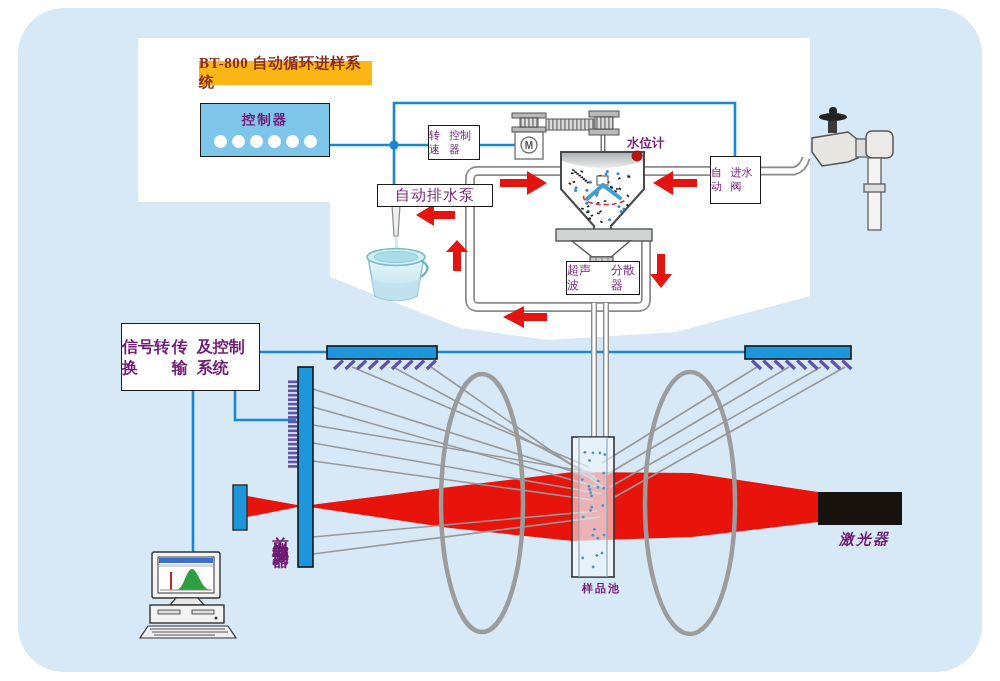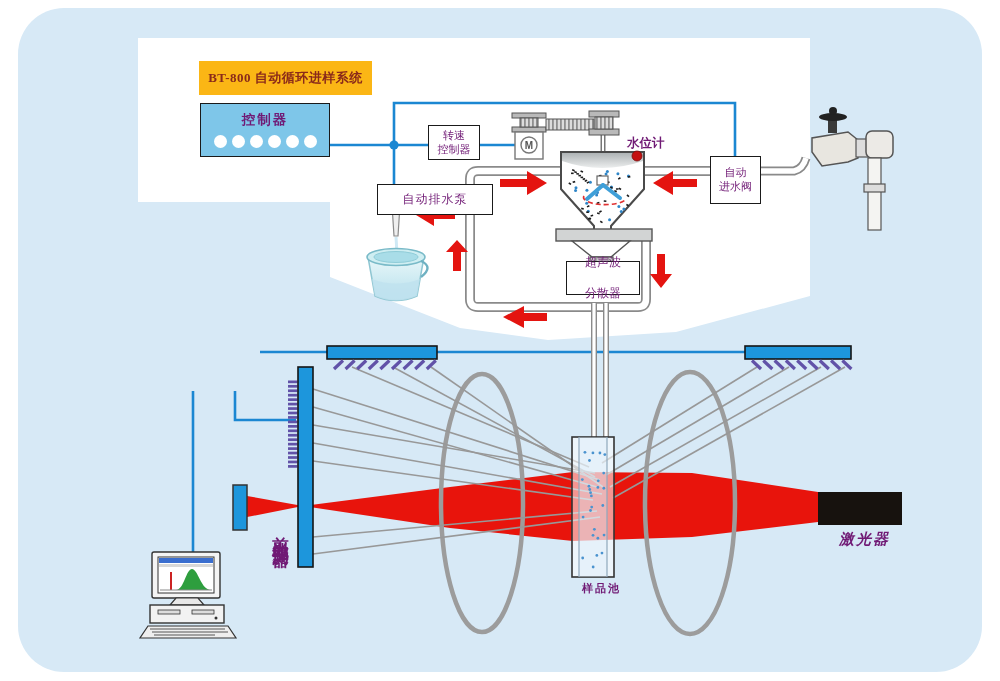--- a/index.html
+++ b/index.html
@@ -1,31 +1,31 @@
 <!DOCTYPE html>
 <html><head>
 <meta charset="utf-8">
 <style>
   html,body{margin:0;padding:0;background:#ffffff;width:1000px;height:681px;overflow:hidden;
     font-family:"Liberation Sans","DejaVu Sans",sans-serif;}
   .canvas{position:relative;width:1000px;height:681px;background:#fff;}
   .canvas svg{position:absolute;left:0;top:0;}
   .ov{position:absolute;box-sizing:border-box;color:#701a75;}
-  .box{border:1.5px solid #1a1a1a;background:#ffffff;display:flex;flex-direction:column;
-       align-items:center;justify-content:center;text-align:right;line-height:1.25;}
-  .title-badge{left:199px;top:61px;width:173px;height:34px;background:#fbb615;
+  .box{border:1.5px solid #1a1a1a;background:#ffffff;display:flex;flex-direction:row;
+       align-items:center;justify-content:center;text-align:left;line-height:1.25;}
+  .title-badge{left:199px;top:61px;width:173px;height:24px;background:#fbb615;
        color:#8a2a1a;font-family:"Liberation Serif","DejaVu Serif",serif;font-weight:bold;
-       font-size:13px;display:flex;align-items:center;justify-content:center;letter-spacing:.5px;}
+       font-size:15px;display:flex;align-items:center;justify-content:center;letter-spacing:.5px;}
   .controller{left:200px;top:103px;width:130px;height:54px;background:#7ec6e9;
        border:1.5px solid #1a1a1a;display:flex;flex-direction:column;align-items:center;}
   .controller .lbl{font-size:13.5px;font-weight:bold;margin-top:7px;letter-spacing:2px;}
   .controller .dots{display:flex;gap:5px;margin-top:6px;}
   .controller .dots span{width:13px;height:13px;border-radius:50%;background:#fff;display:block;}
   .speedbox{left:428px;top:125px;width:52px;height:35px;font-size:11px;}
-  .pumpbox{left:377px;top:184px;width:116px;height:31px;font-size:12px;letter-spacing:1px;}
+  .pumpbox{left:377px;top:184px;width:116px;height:23px;font-size:15px;letter-spacing:1px;}
   .valvebox{left:710px;top:156px;width:51px;height:48px;font-size:11px;}
   .ultrabox{left:566px;top:261px;width:74px;height:34px;font-size:12px;gap:16px;}
   .signalbox{left:121px;top:323px;width:139px;height:68px;font-size:16px;font-weight:bold;line-height:21px;}
   .plain{background:none;border:none;}
   .lbl-gauge{left:627px;top:135px;font-size:12.5px;font-weight:bold;text-align:right;}
   .lbl-cell{left:582px;top:581px;font-size:11px;font-weight:bold;letter-spacing:2px;}
   .lbl-laser{left:839px;top:530px;font-size:15px;font-weight:bold;letter-spacing:2px;font-style:italic;}
   .lbl-frontdet{left:270px;top:524px;font-size:16.5px;font-weight:bold;
       writing-mode:vertical-rl;text-orientation:upright;letter-spacing:3px;height:120px;}
 </style>
@@ -363,19 +363,24 @@
 <div class="ov box valvebox">
   <div>自动</div>
   <div>进水阀</div>
 </div>
 
 <div class="ov box ultrabox">
   <div>超声波</div>
   <div>分散器</div>
 </div>
 
+<div class="ov box signalbox">
+  <div>信号转换</div>
+  <div>传输</div>
+  <div>及控制系统</div>
+</div>
 
 <div class="ov plain lbl-gauge">水位计</div>
 <div class="ov plain lbl-cell">样品池</div>
 <div class="ov plain lbl-laser">激光器</div>
 <div class="ov plain lbl-frontdet">前光电探测器</div>
 
 </div>
 
 </body></html>

